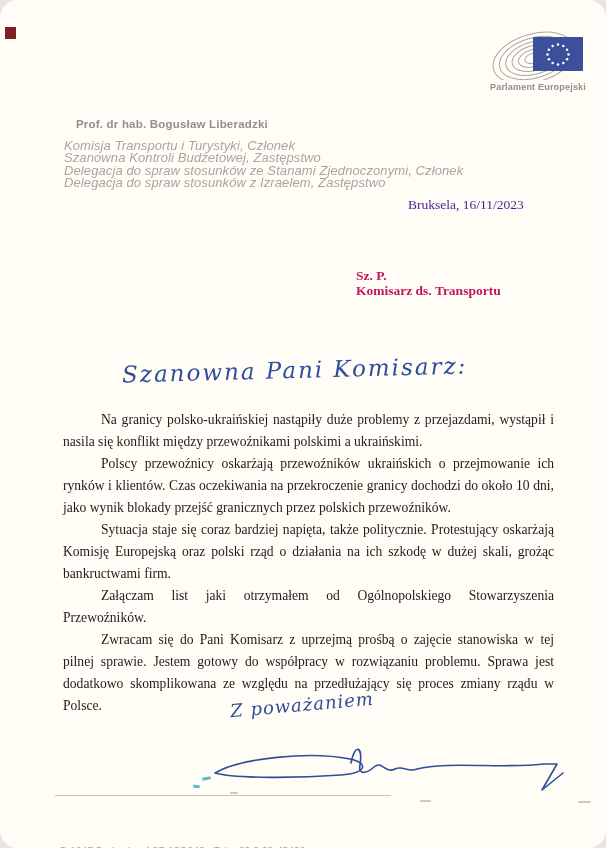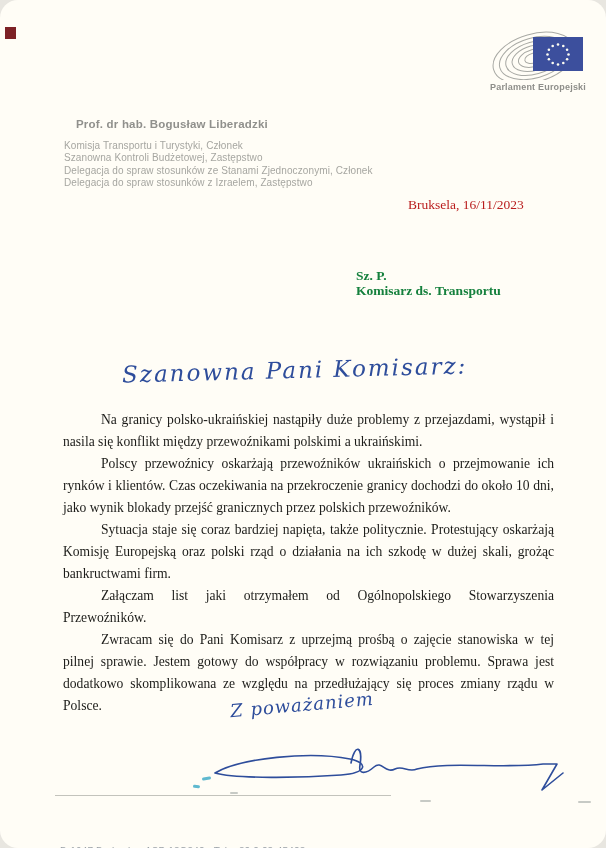--- a/index.html
+++ b/index.html
@@ -20,33 +20,33 @@
   
   .logo{position:absolute;left:486px;top:22px;width:104px;text-align:center;}
   .logo svg{display:block;margin:0 auto;}
   .logo-caption{
     margin-top:2px;font-size:9px;font-weight:bold;color:#8e8e8a;letter-spacing:.2px;white-space:nowrap;
   }
 
   
   .sender{position:absolute;left:64px;top:118px;color:#90908c;}
   .sender-name{font-size:11.5px;font-weight:bold;letter-spacing:.2px;margin:0 0 10px 12px;}
-  .sender-roles{font-size:10px;line-height:12.4px;color:#a6a6a1;letter-spacing:.1px;}
+  .sender-roles{font-size:13px;line-height:12.4px;color:#a6a6a1;letter-spacing:.1px;font-style:italic;}
 
   
   .dateline{
     position:absolute;left:408px;top:197px;
-    font-family:"Liberation Serif", serif;font-size:13.5px;color:#b91c1c;
+    font-family:"Liberation Serif", serif;font-size:13.5px;color:#4c1d95;
   }
 
   
   .recipient{
     position:absolute;left:356px;top:269px;
     font-family:"Liberation Serif", serif;font-weight:bold;
-    font-size:13.5px;line-height:14.5px;color:#15803d;
+    font-size:13.5px;line-height:14.5px;color:#be185d;
   }
 
   
   .handwriting{
     font-family:"DejaVu Serif", serif;font-style:italic;color:#2e4d9b;
     white-space:nowrap;
   }
   .salutation{
     position:absolute;left:122px;top:357px;
     font-size:23px;letter-spacing:2px;transform:rotate(-1.5deg);

